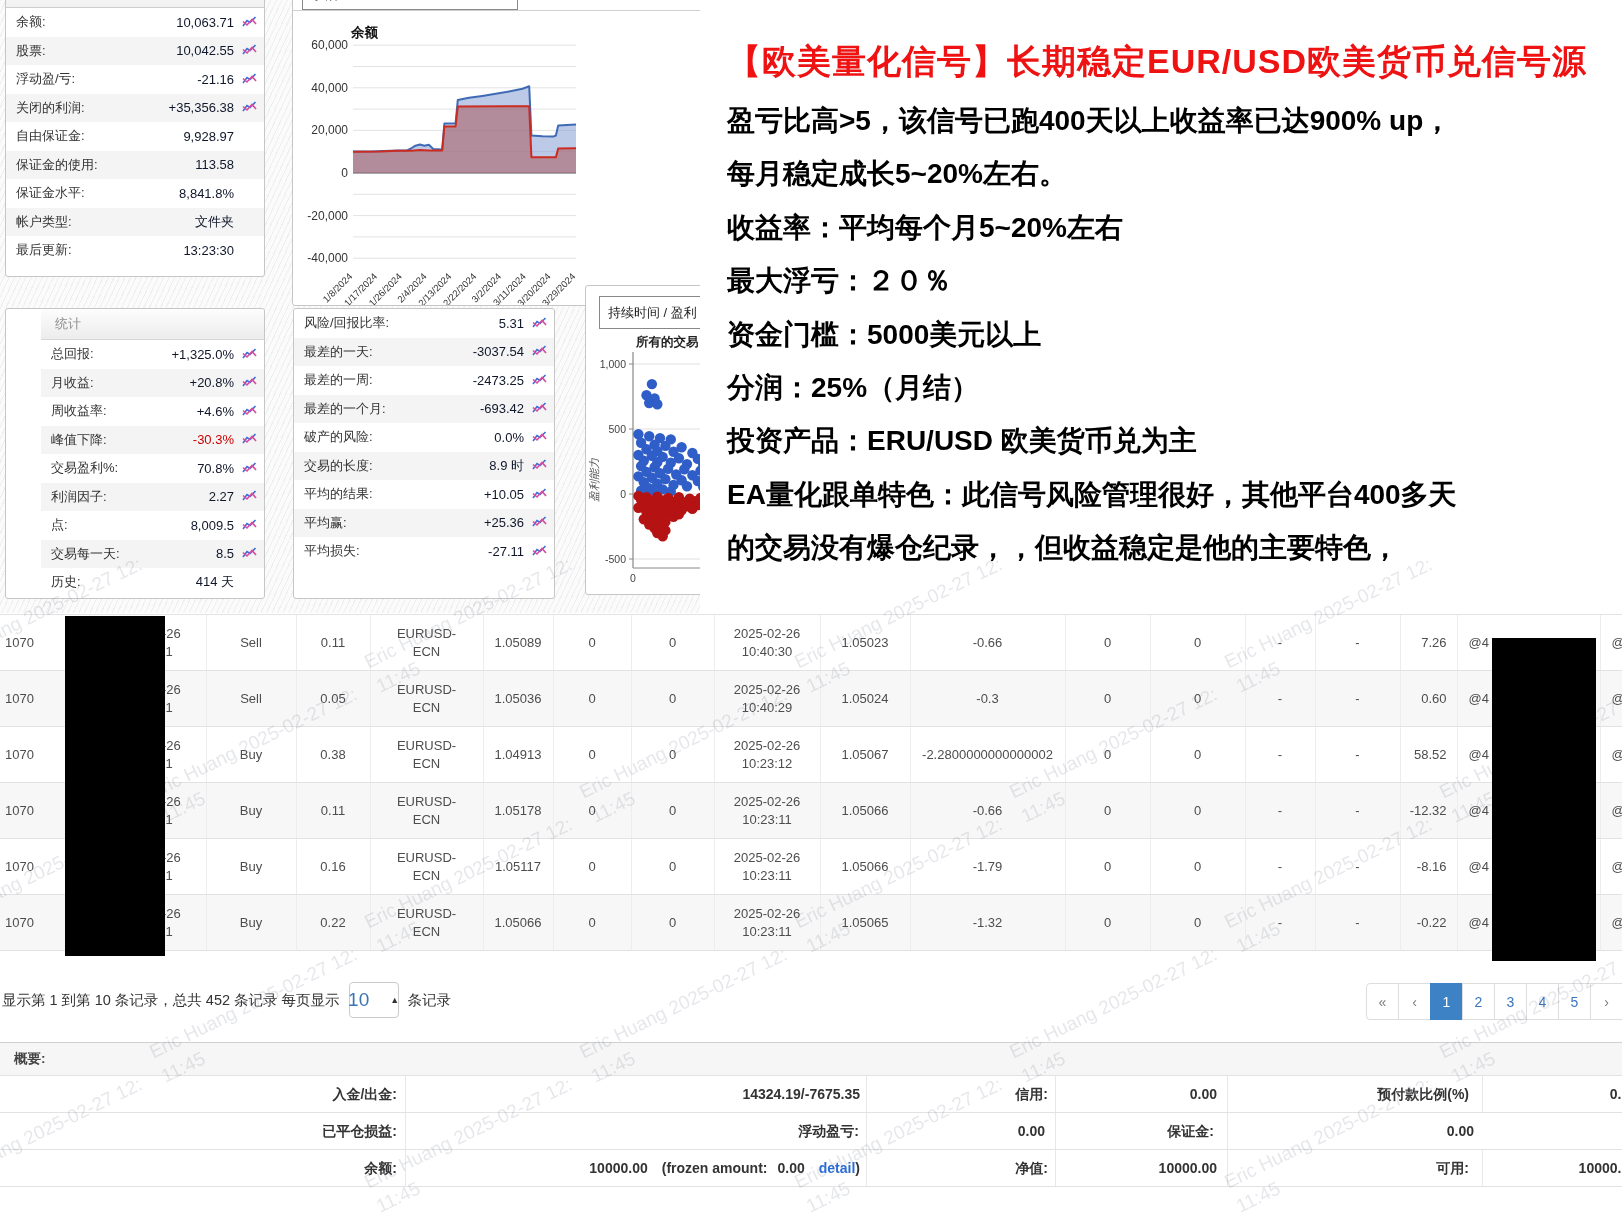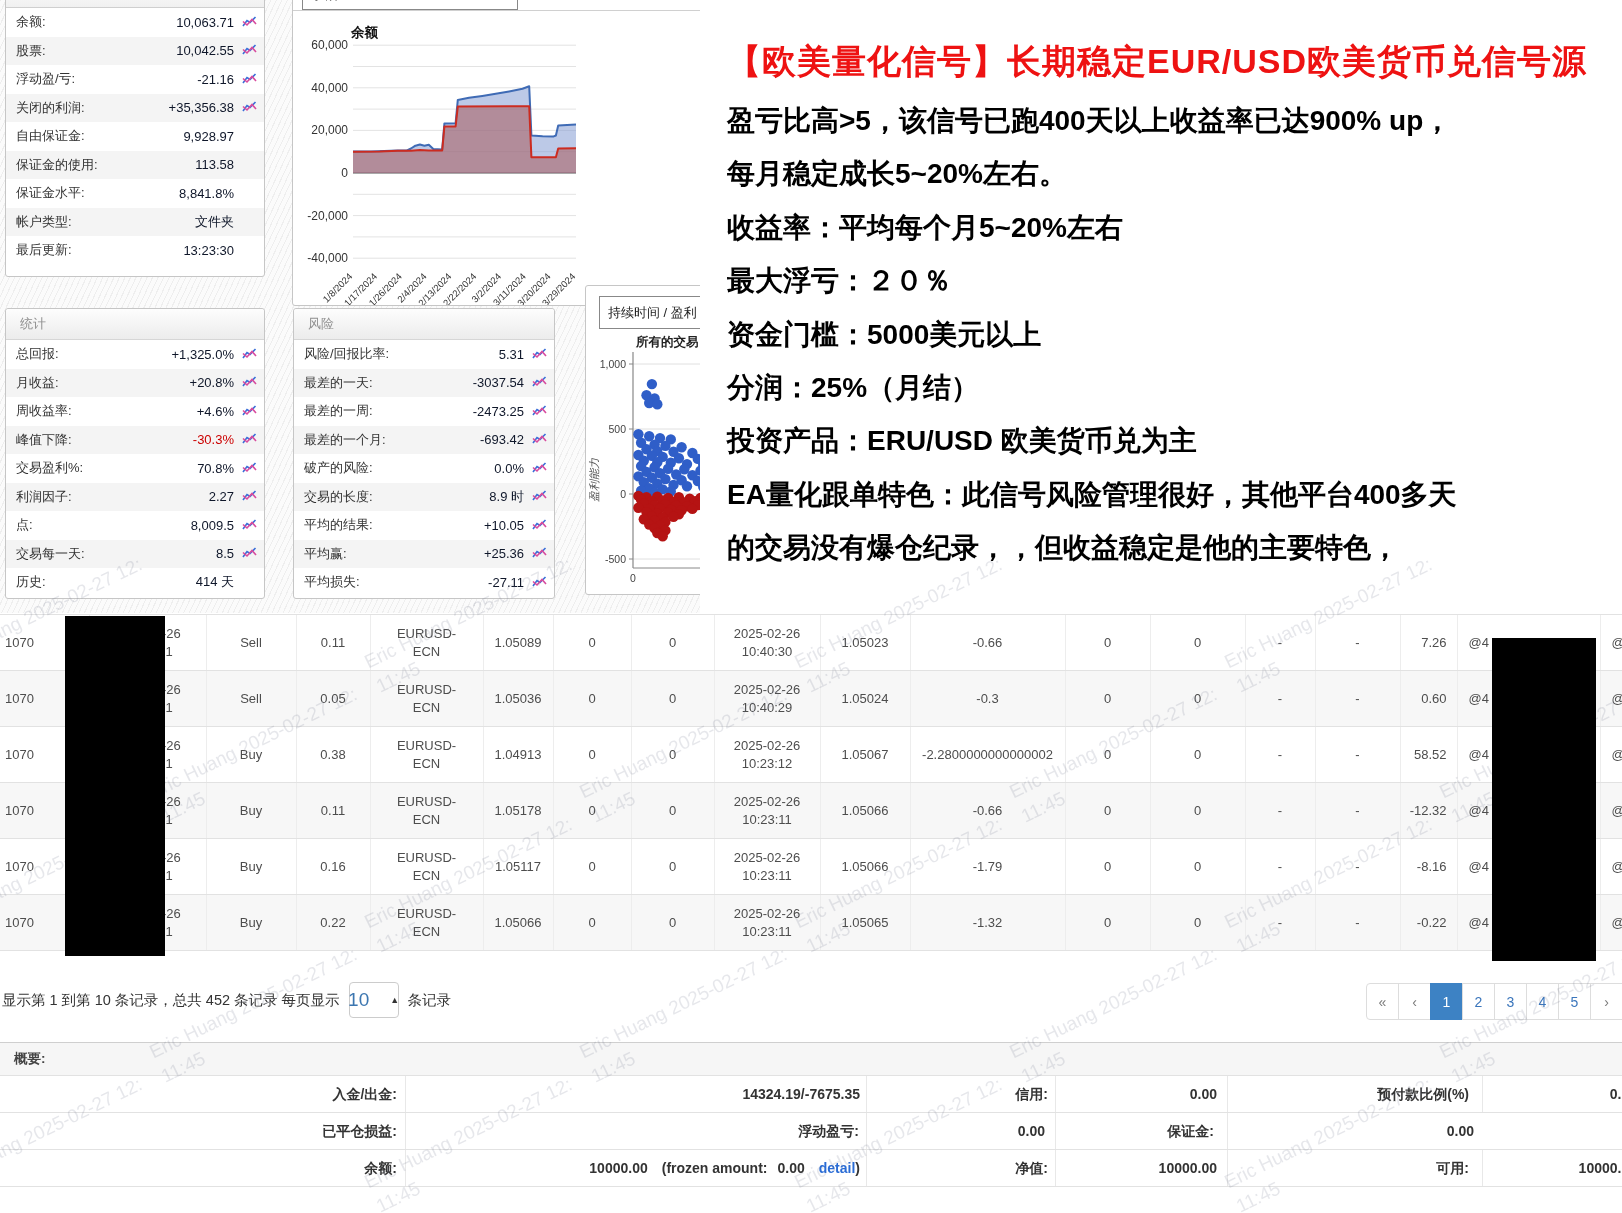--- a/index.html
+++ b/index.html
@@ -164,21 +164,21 @@
       <text x="258.2" y="276" text-anchor="end" font-size="9.5" fill="#333" transform="rotate(-45 258.2 276)">3/20/2024</text>
       <text x="283.0" y="276" text-anchor="end" font-size="9.5" fill="#333" transform="rotate(-45 283.0 276)">3/29/2024</text>
       <text x="58" y="36" font-size="13.5" font-weight="bold" fill="#111">余额</text>
       <polygon points="60.0,150.5 77.8,150.4 91.2,150.1 104.6,149.6 113.5,149.6 118.0,147.5 122.4,144.7 126.9,143.5 131.4,144.7 135.8,143.7 140.3,147.9 149.2,148.4 151.4,122.4 162.6,122.2 164.8,98.9 176.0,96.8 189.3,94.9 202.7,92.8 216.1,90.4 229.5,87.7 236.2,85.3 238.4,134.5 249.6,135.2 260.7,135.4 262.9,134.5 265.2,124.5 283.0,123.6 283.0,172.0 60.0,172.0" fill="rgba(122,148,208,0.5)" stroke="none"></polygon>
       <polyline points="60.0,150.5 77.8,150.4 91.2,150.1 104.6,149.6 113.5,149.6 118.0,147.5 122.4,144.7 126.9,143.5 131.4,144.7 135.8,143.7 140.3,147.9 149.2,148.4 151.4,122.4 162.6,122.2 164.8,98.9 176.0,96.8 189.3,94.9 202.7,92.8 216.1,90.4 229.5,87.7 236.2,85.3 238.4,134.5 249.6,135.2 260.7,135.4 262.9,134.5 265.2,124.5 283.0,123.6" fill="none" stroke="#3f6bb5" stroke-width="2" stroke-linejoin="round"></polyline>
       <polygon points="60.0,150.7 86.8,150.5 104.6,149.8 118.0,149.8 126.9,149.0 135.8,149.6 149.2,149.4 151.4,125.4 162.6,125.4 164.8,105.5 236.2,105.3 238.4,156.2 262.9,156.2 265.2,147.5 283.0,147.3 283.0,172.0 60.0,172.0" fill="rgba(168,84,84,0.52)" stroke="none"></polygon>
       <polyline points="60.0,150.7 86.8,150.5 104.6,149.8 118.0,149.8 126.9,149.0 135.8,149.6 149.2,149.4 151.4,125.4 162.6,125.4 164.8,105.5 236.2,105.3 238.4,156.2 262.9,156.2 265.2,147.5 283.0,147.3" fill="none" stroke="#cc2b20" stroke-width="2" stroke-linejoin="round"></polyline>
     </svg>
 </div>
 
-<div class="panel" id="p-stats" style="left:5px;top:308px;width:260px;height:291px;">
+<div class="panel" id="p-stats" style="left:5px;top:308px;width:260px;height:291px;padding-left:35px;">
   <div class="phead">统计</div>
   <div class="pbody" id="stats-rows">
       <div class="prow">
         <span class="plabel">总回报:</span>
         <span class="pval">+1,325.0%</span>
         <span class="picon"><svg width="15" height="13" viewBox="0 0 15 13">
             <polyline points="1,10 5,4.5 8,6.5 13.5,1" fill="none" stroke="#3a6fd8" stroke-width="1.6"></polyline>
             <polyline points="1,5.5 5,9 10,3.5 14,8" fill="none" stroke="#d84a9e" stroke-width="1.6"></polyline>
           </svg></span>
       </div>
@@ -240,21 +240,20 @@
       </div>
       <div class="prow">
         <span class="plabel">历史:</span>
         <span class="pval">414 天</span>
         <span class="picon"></span>
       </div>
     </div>
 </div>
 
 <div class="panel" id="p-risk" style="left:293px;top:308px;width:262px;height:291px;">
-  <div class="phead">风险</div>
   <div class="pbody" id="risk-rows">
       <div class="prow">
         <span class="plabel">风险/回报比率:</span>
         <span class="pval">5.31</span>
         <span class="picon"><svg width="15" height="13" viewBox="0 0 15 13">
             <polyline points="1,10 5,4.5 8,6.5 13.5,1" fill="none" stroke="#3a6fd8" stroke-width="1.6"></polyline>
             <polyline points="1,5.5 5,9 10,3.5 14,8" fill="none" stroke="#d84a9e" stroke-width="1.6"></polyline>
           </svg></span>
       </div>
       <div class="prow">

